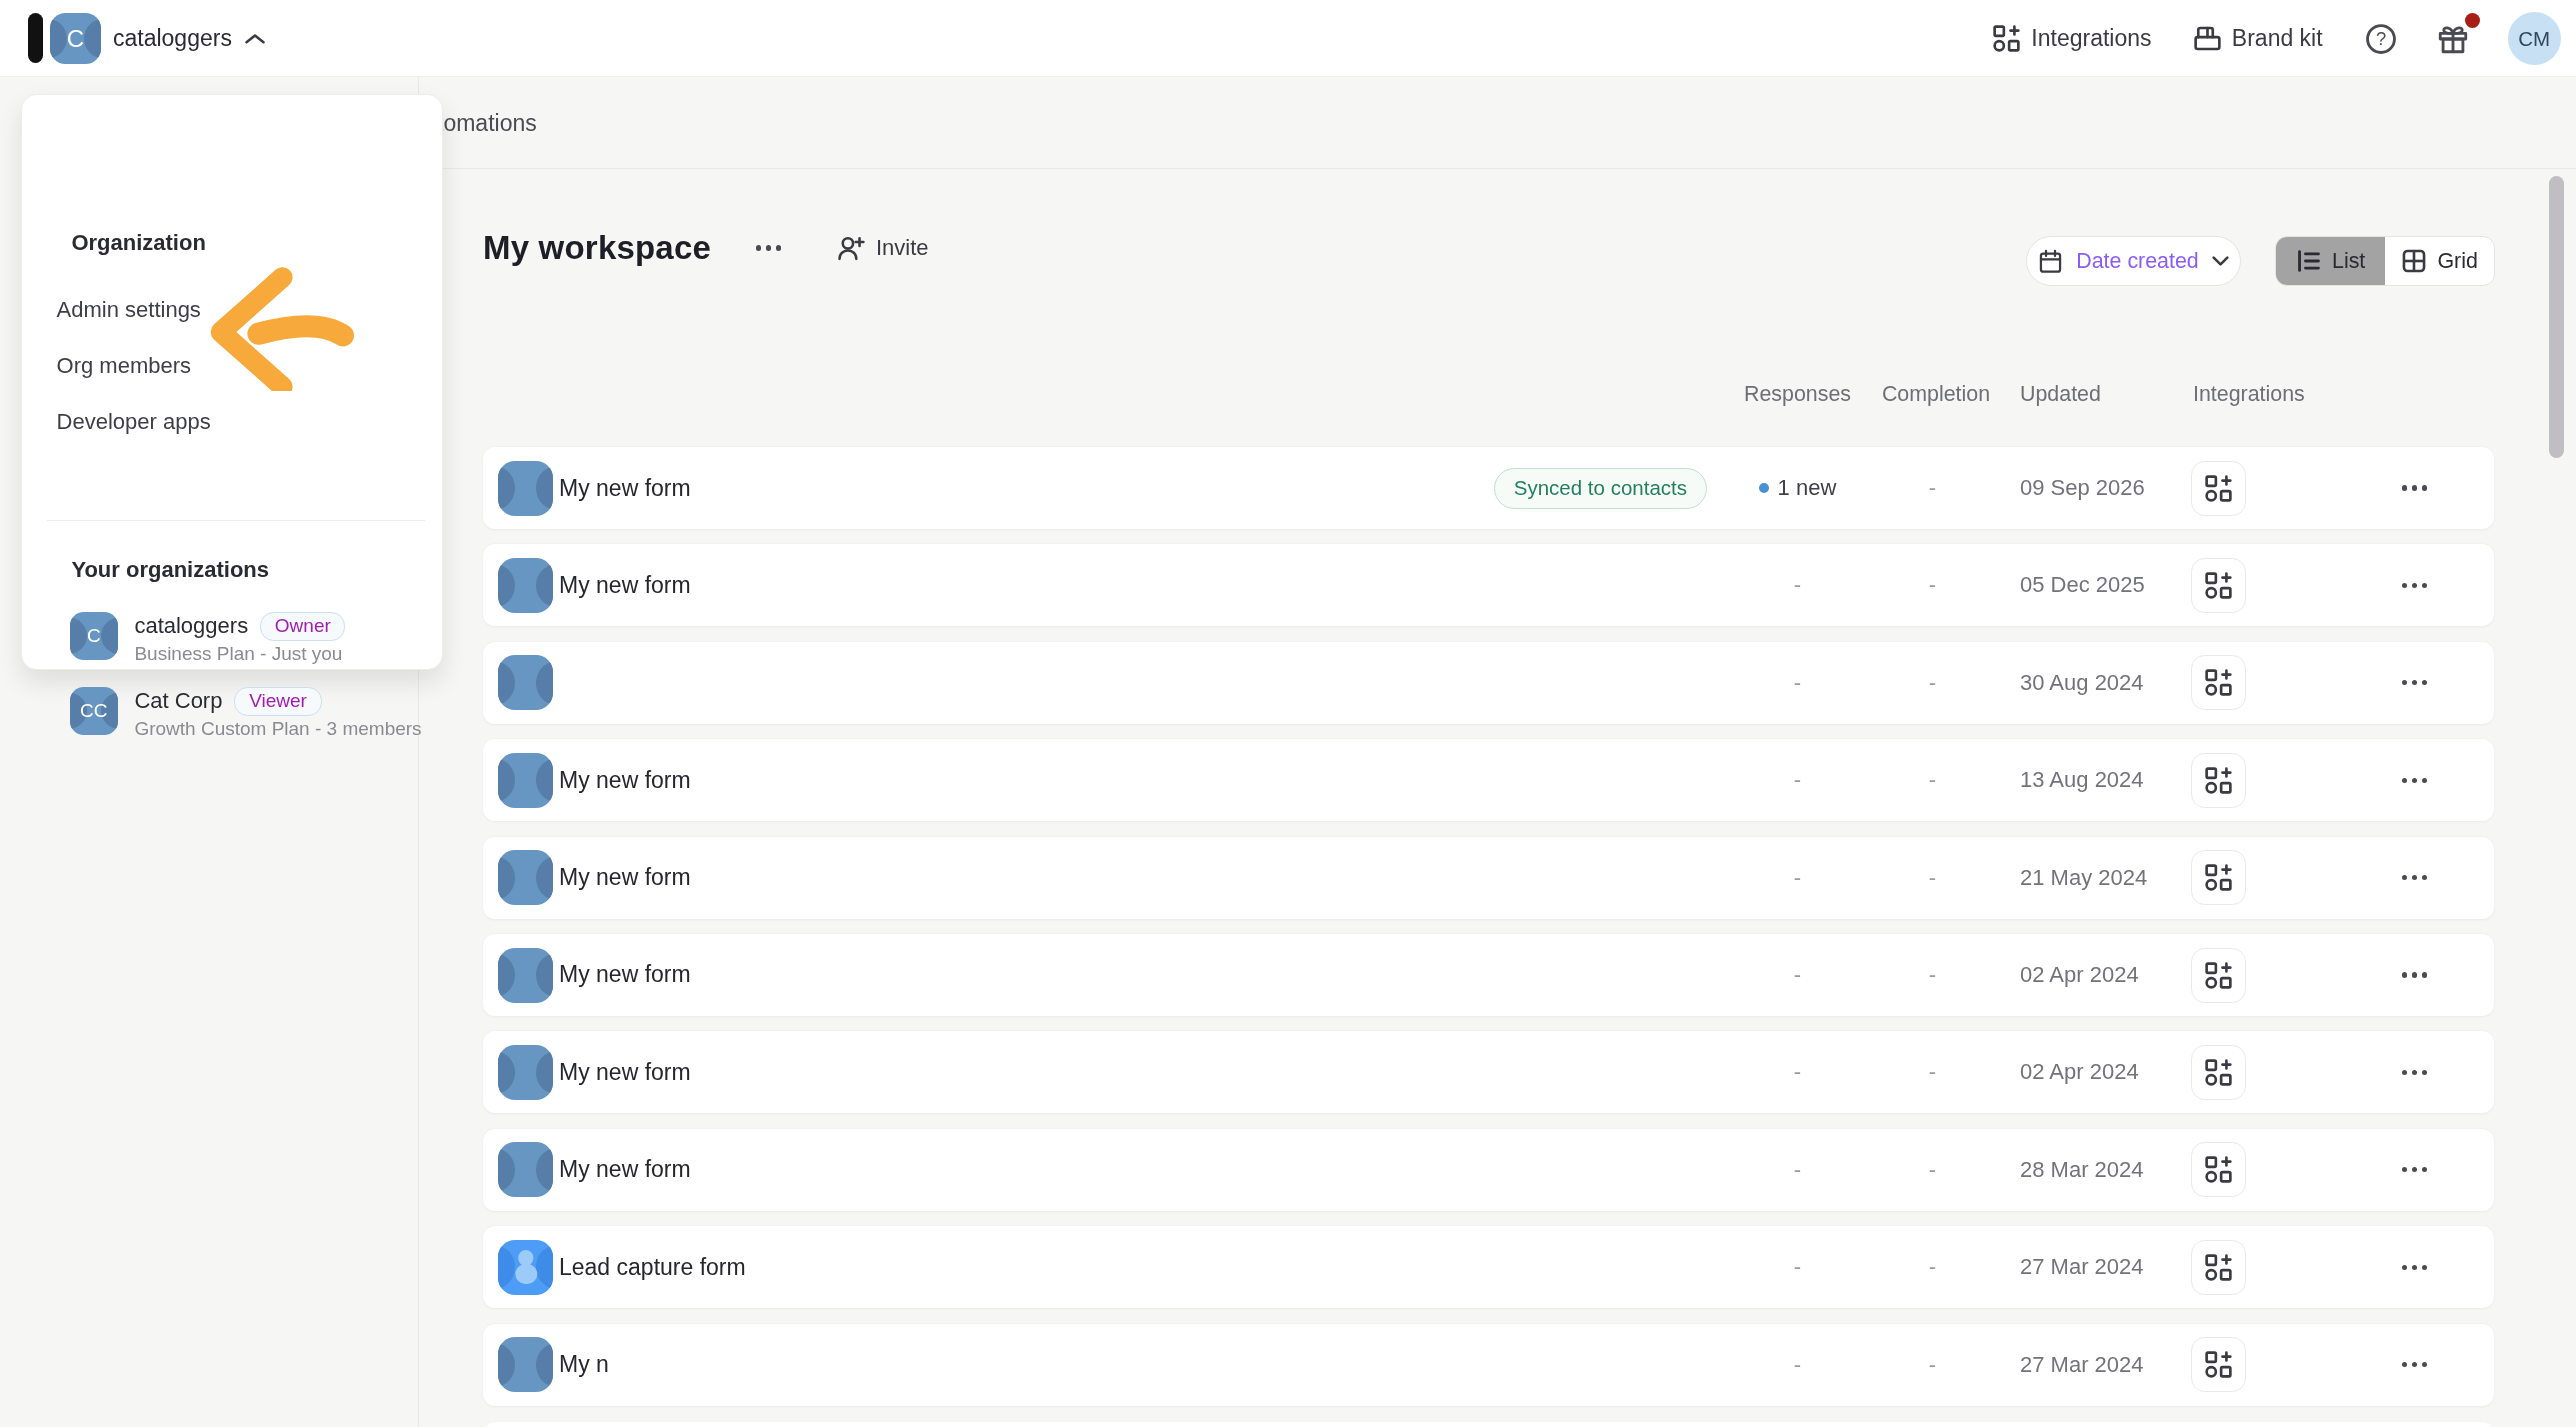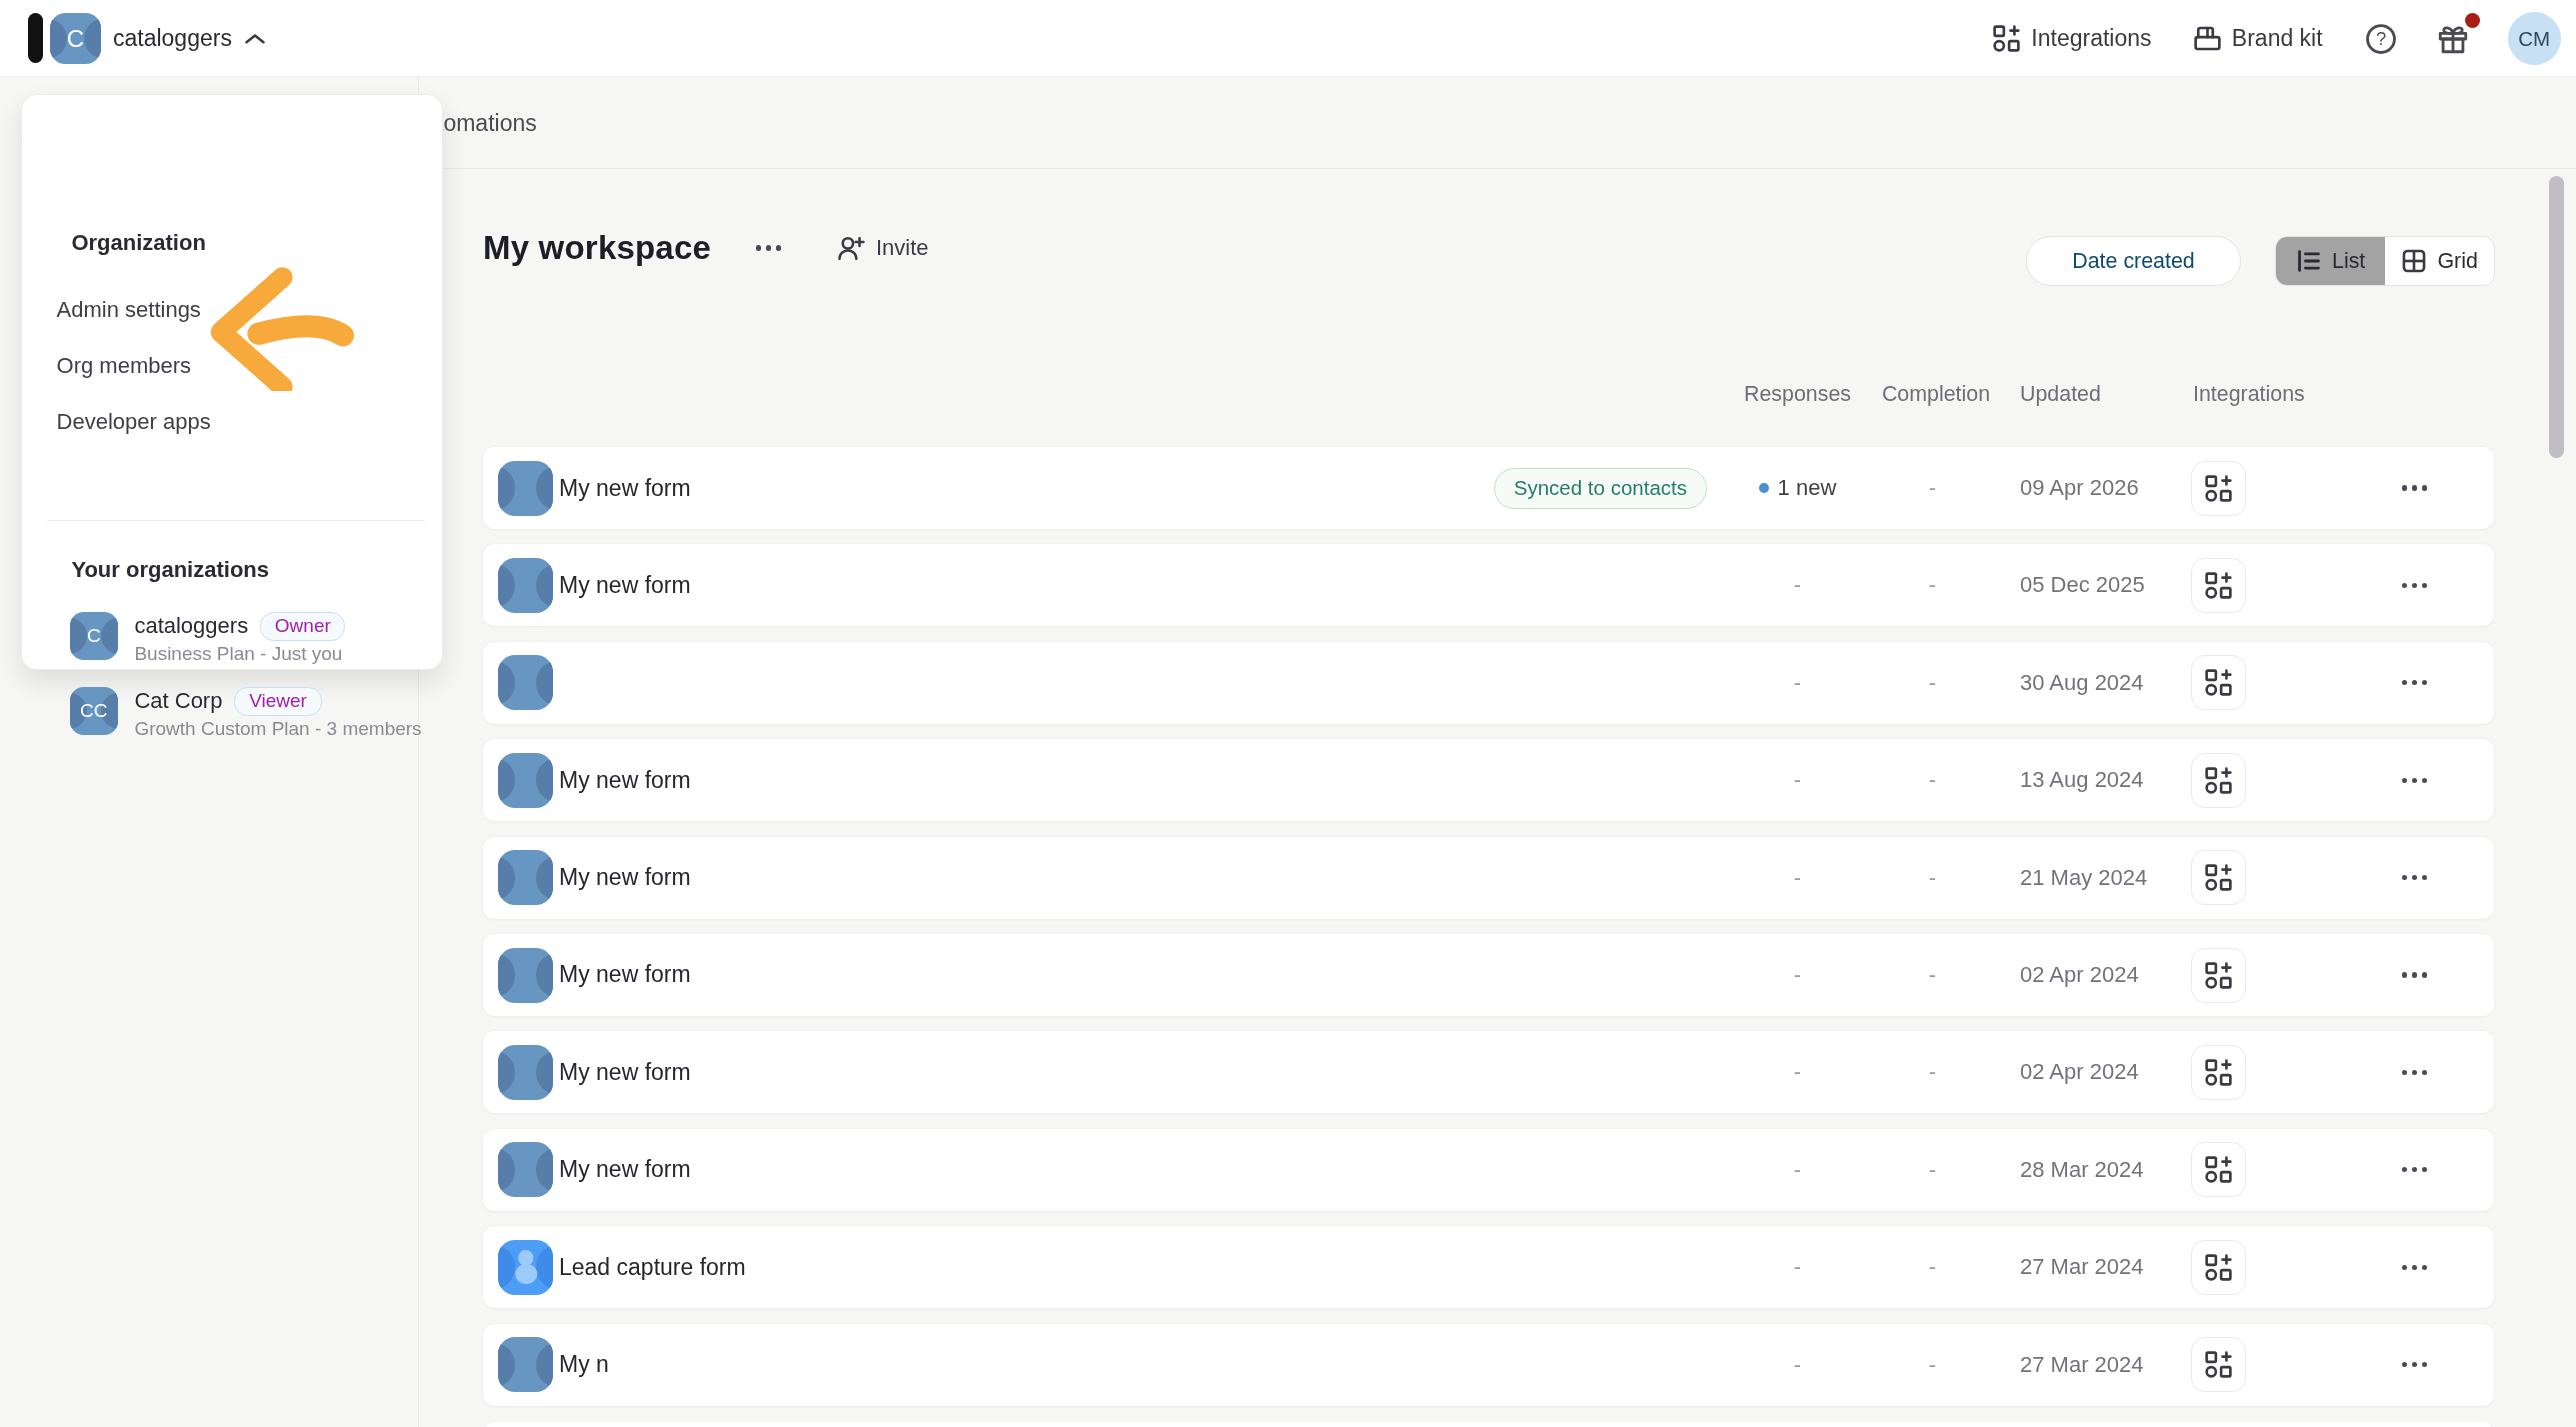--- a/index.html
+++ b/index.html
@@ -32,21 +32,21 @@
 
   
   .ws-header { position:absolute; left:483px; top:229px; display:flex; align-items:center; }
   .ws-title { font-size:33px; font-weight:600; color:#1e1e27; letter-spacing:0.2px; }
   .dots { display:inline-flex; gap:5.1px; align-items:center; }
   .dots i { width:5.1px; height:5.1px; border-radius:50%; background:#4a4a52; }
   .title-more { margin-left:36px; padding:8.6px; cursor:pointer; }
   .invite-btn { margin-left:45px; display:flex; align-items:center; gap:10.3px; font-size:22px; color:#3a3a42; cursor:pointer; }
 
   .toolbar-right { position:absolute; left:2026px; top:236px; display:flex; gap:34px; }
-  .sort-pill { width:215px; height:50px; background:#ffffff; border:0.9px solid #e4e4e2; border-radius:25px; display:flex; align-items:center; justify-content:center; gap:12px; font-size:21.4px; color:#0c4a6e; cursor:pointer;flex-direction:column; }
+  .sort-pill { width:215px; height:50px; background:#ffffff; border:0.9px solid #e4e4e2; border-radius:25px; display:flex; align-items:center; justify-content:center; gap:12px; font-size:21.4px; color:#8b5cf6; cursor:pointer; }
   .segmented { width:220px; height:50px; background:#ffffff; border:0.9px solid #e4e4e2; border-radius:12px; display:flex; overflow:hidden; }
   .segment { flex:1; display:flex; align-items:center; justify-content:center; gap:10.3px; font-size:21.4px; color:#2a2a33; cursor:pointer; }
   .segment.selected { background:#a3a3a3; }
 
   
   .col-head { position:absolute; top:382px; font-size:21.4px; color:#6e6e77; }
   .head-responses { left:1740px; width:115px; text-align:center; }
   .head-completion { left:1878px; width:116px; text-align:center; }
   .head-updated { left:2020px; }
   .head-integrations { left:2193px; }
@@ -224,21 +224,21 @@
     <span class="pinch form-icon"></span>
     <span class="row-name">My new form</span>
     <span class="row-badge">Synced to contacts</span>
     <span class="cell cell-responses">
           <span class="resp-new">
             <span class="resp-dot"></span>
             <span>1 new</span>
           </span>
         </span>
     <span class="cell cell-completion">-</span>
-    <span class="cell cell-updated">09 Apr 2026</span>
+    <span class="cell cell-updated">09 Sep 2026</span>
     <span class="int-btn">
       <svg class="ic" width="29" height="29" viewBox="0 0 22 22">
             <g fill="none" stroke="#3a3a42" stroke-width="2" stroke-linecap="round">
               <rect x="2" y="2" width="7" height="7" rx="1"></rect>
               <path d="M17 2v6 M14 5h6"></path>
               <circle cx="5.5" cy="16.5" r="3.5"></circle>
               <rect x="13" y="13" width="7" height="7" rx="1"></rect>
             </g>
           </svg>
     </span>

